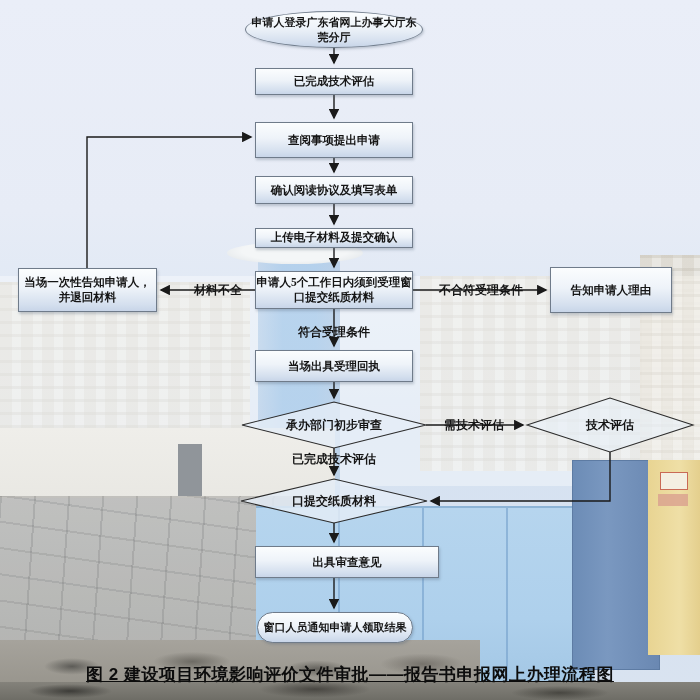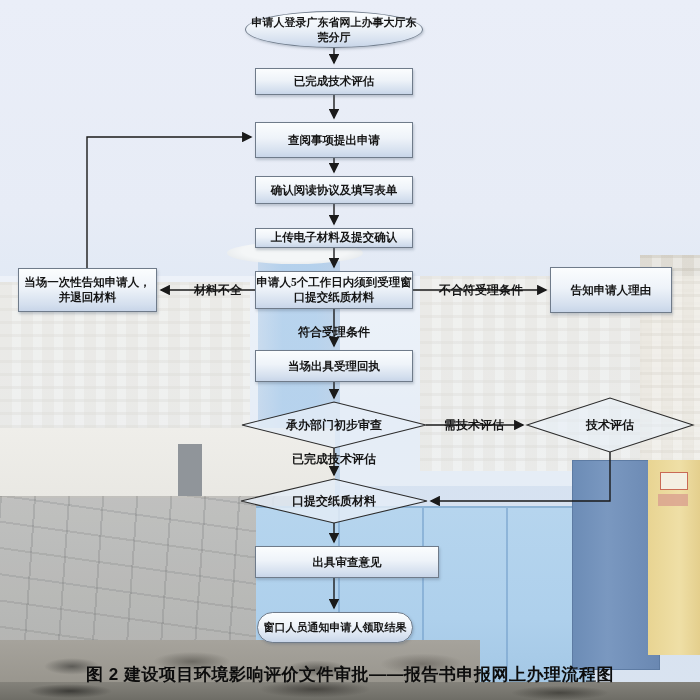--- a/index.html
+++ b/index.html
@@ -41,21 +41,21 @@
       linear-gradient(180deg,#84827b,#6e6d66);}
   
   .n{position:absolute;display:flex;flex-direction:column;align-items:center;justify-content:center;
      text-align:center;font:bold 11.5px/1.3 "Liberation Serif",serif;color:#151515;
      background:linear-gradient(180deg,#fbfdfe 0%,#eef3f9 45%,#d4dfee 85%,#c8d5e8 100%);
      border:1px solid #6f7b8a;box-shadow:1px 1.5px 2.5px rgba(80,95,115,.30);box-sizing:border-box;}
   .lbl{position:absolute;font:bold 12px/1.2 "Liberation Serif",serif;color:#151515;text-align:center;}
   .dlbl{position:absolute;display:flex;align-items:center;justify-content:center;
      font:bold 12px/1.2 "Liberation Serif",serif;color:#151515;text-align:center;}
   #title{position:absolute;left:0;top:664px;width:700px;text-align:center;
-     font:bold 17px/1.3 "Liberation Sans",sans-serif;color:#0d0d0d;letter-spacing:.5px;z-index:30;}
+     font:bold 17px/1.3 "Liberation Sans",sans-serif;color:#0d0d0d;letter-spacing:.5px;z-index:30;text-decoration:underline;}
   svg.connectors{position:absolute;left:0;top:0;z-index:10;}
   .n,.lbl,.dlbl{z-index:20;}
 </style>
 </head>
 <body>
 
 <div id="stage">
 
   <div class="abs bld" style="left:0;top:282px;width:250px;height:200px;"></div>
   <div class="abs bld" style="left:420px;top:276px;width:280px;height:195px;"></div>

